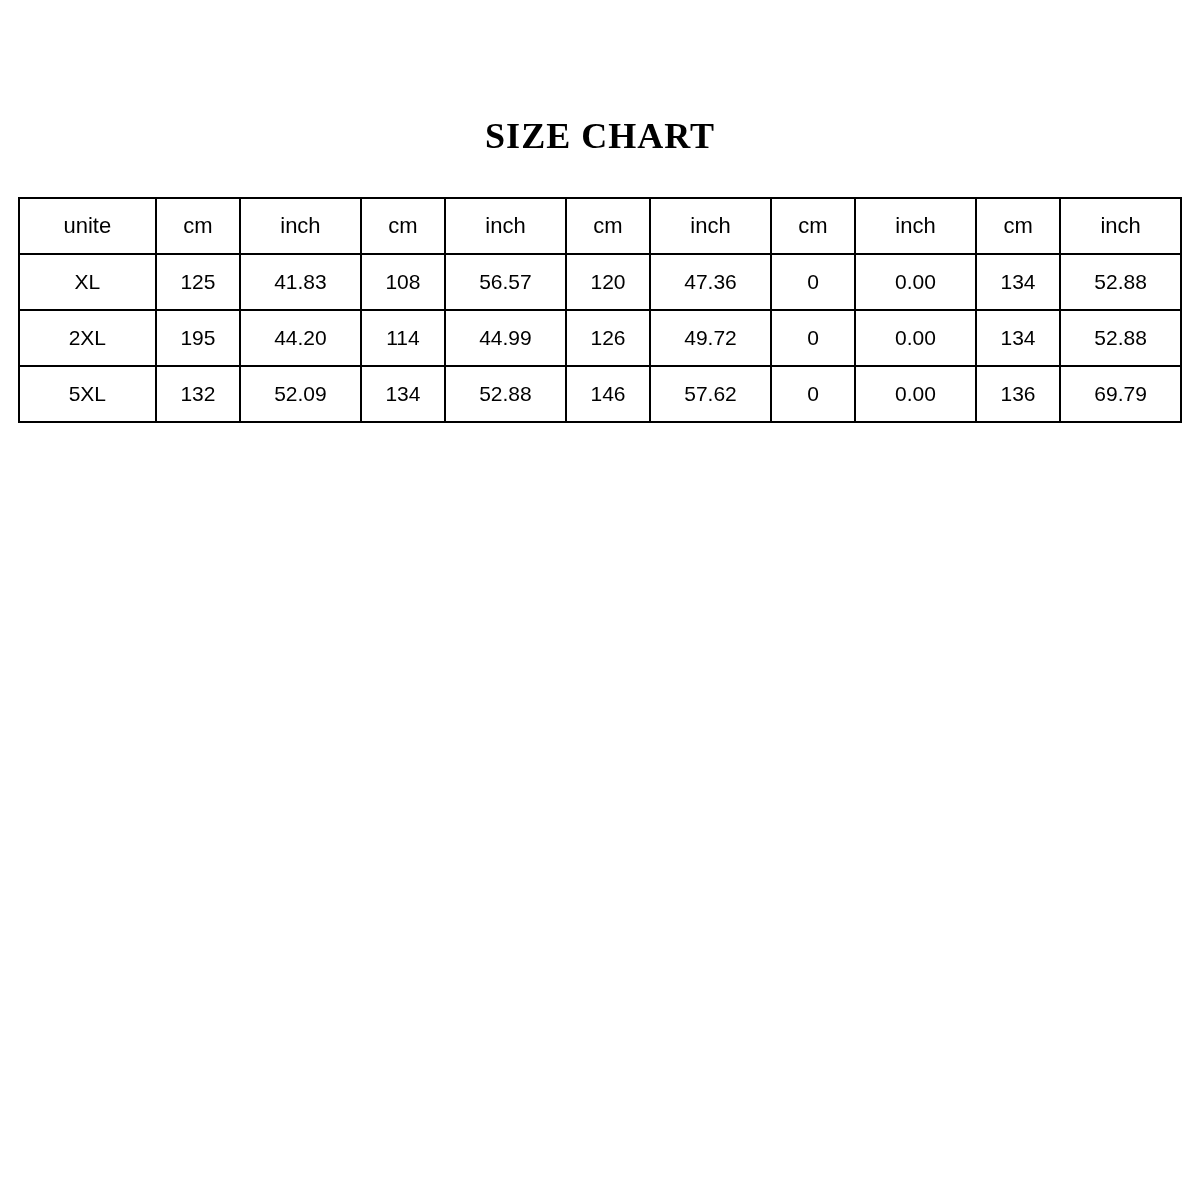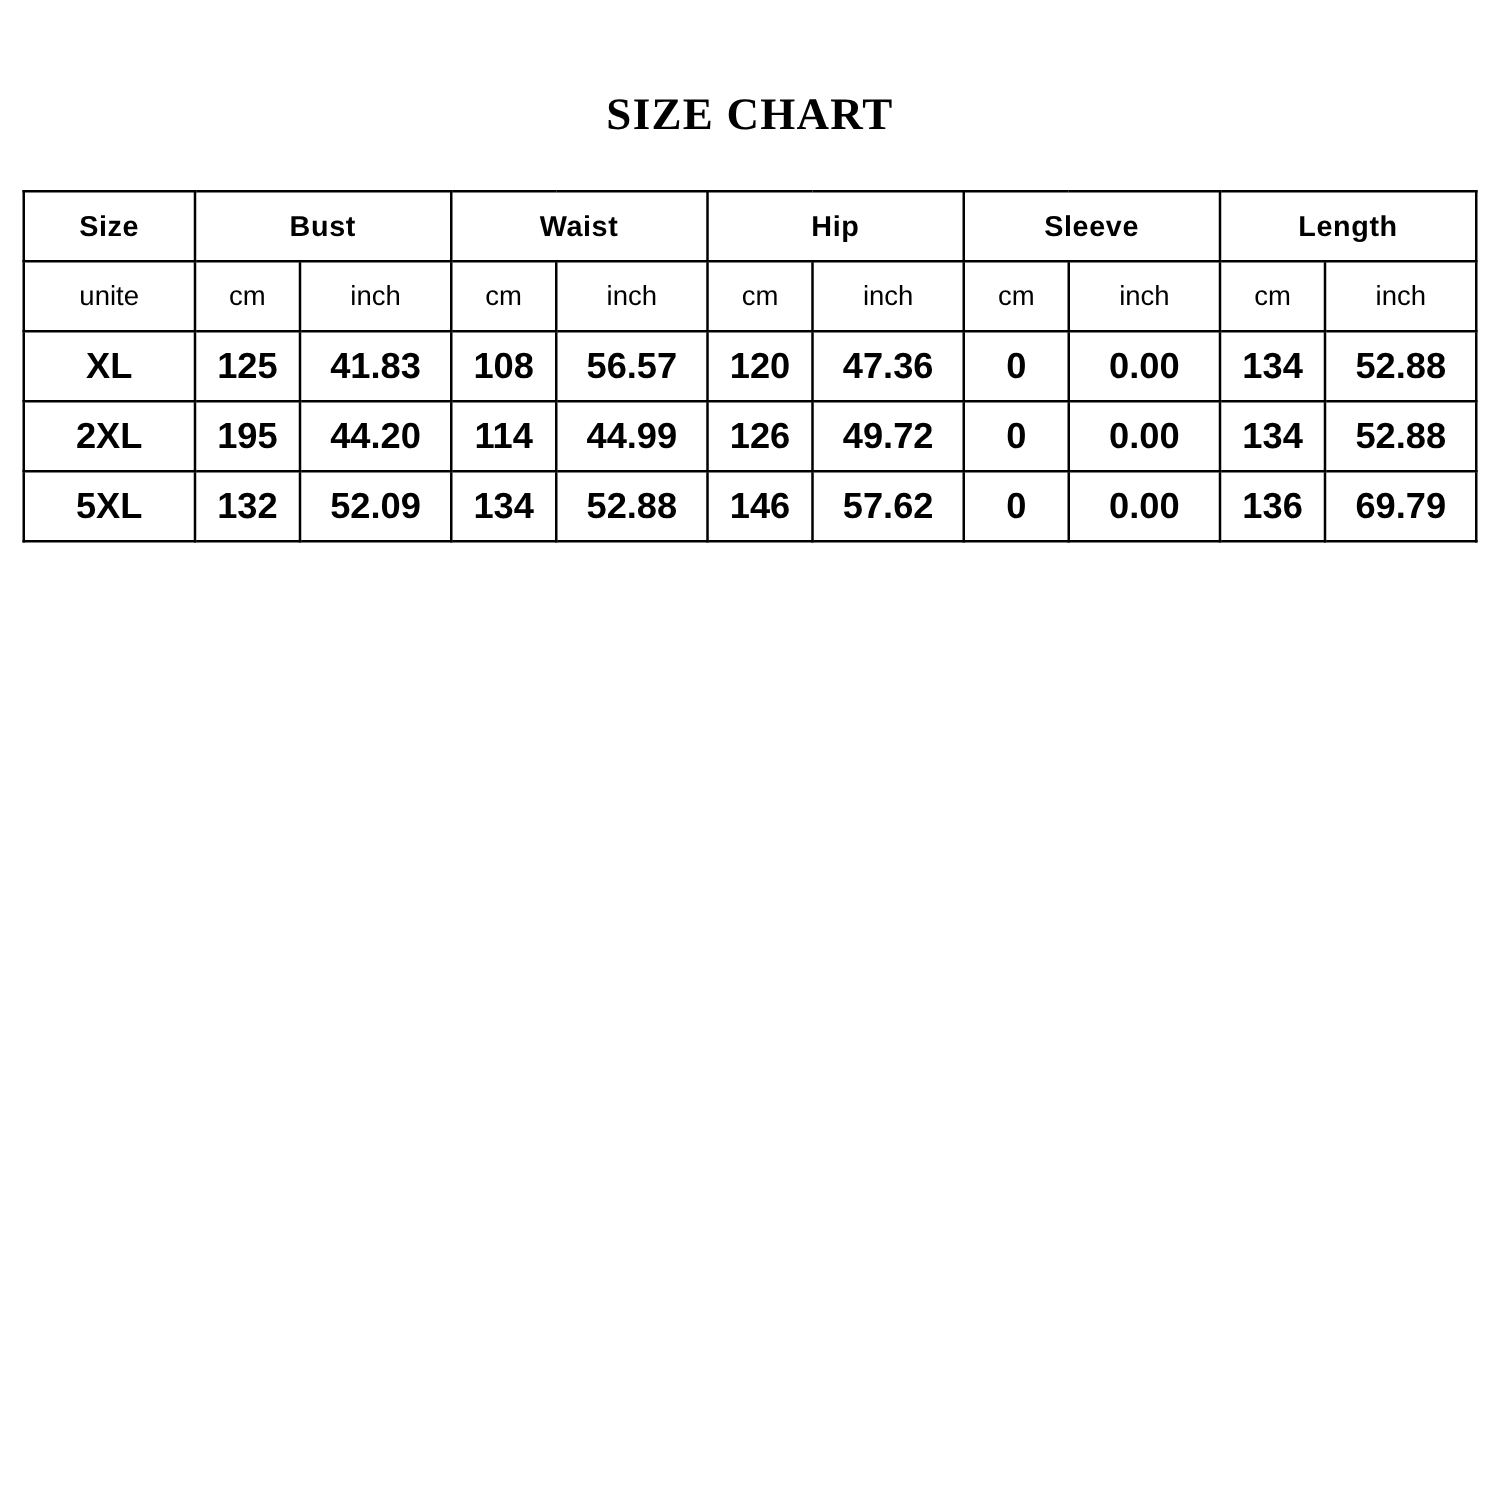--- a/index.html
+++ b/index.html
@@ -13,20 +13,21 @@
     font-family: "Liberation Sans", sans-serif;
     color: #111111;
     position: relative;
     overflow: hidden;
   }
   .page {
     width: 1200px;
     height: 912px;
     box-sizing: border-box;
     position: relative;
+    margin-top: 45px;
   }
   .chart-title {
     position: absolute;
     top: 70px;
     left: 0;
     width: 1200px;
     text-align: center;
     font-family: "Liberation Serif", serif;
     font-weight: bold;
     font-size: 36px;
@@ -58,22 +59,22 @@
   }
   table.size-chart tr.group-header td {
     font-size: 23px;
     letter-spacing: 0.5px;
   }
   table.size-chart tr.unit-row td {
     font-size: 22px;
     font-weight: normal;
   }
   table.size-chart tr.data-row td {
-    font-size: 29px;
-    font-weight: bold;
+    font-size: 21px;
+    font-weight: normal;
   }
   .col-size { width: 136px; }
   .col-cm   { width: 84px; }
   .col-inch { width: 120px; }
 </style>
 </head>
 <body>
 
 <div class="page">
 
@@ -88,28 +89,20 @@
         <col class="col-cm">
           <col class="col-inch">
         <col class="col-cm">
           <col class="col-inch">
         <col class="col-cm">
           <col class="col-inch">
         <col class="col-cm">
           <col class="col-inch">
       </colgroup>
       <tbody>
-        <tr class="group-header">
-          <td>Size</td>
-          <td colspan="2">Bust</td>
-          <td colspan="2">Waist</td>
-          <td colspan="2">Hip</td>
-          <td colspan="2">Sleeve</td>
-          <td colspan="2">Length</td>
-        </tr>
         <tr class="unit-row">
           <td>unite</td>
           <td>cm</td>
           <td>inch</td>
           <td>cm</td>
           <td>inch</td>
           <td>cm</td>
           <td>inch</td>
           <td>cm</td>
           <td>inch</td>

